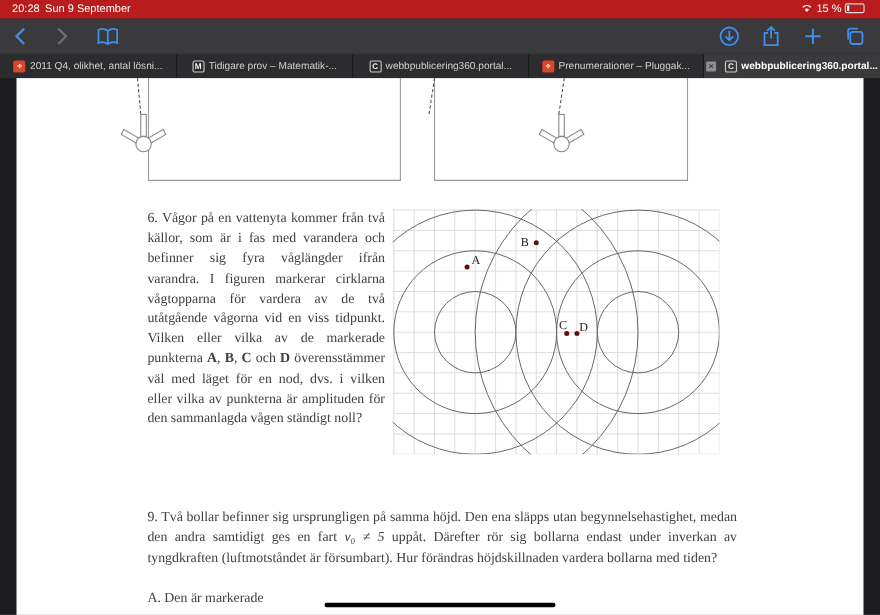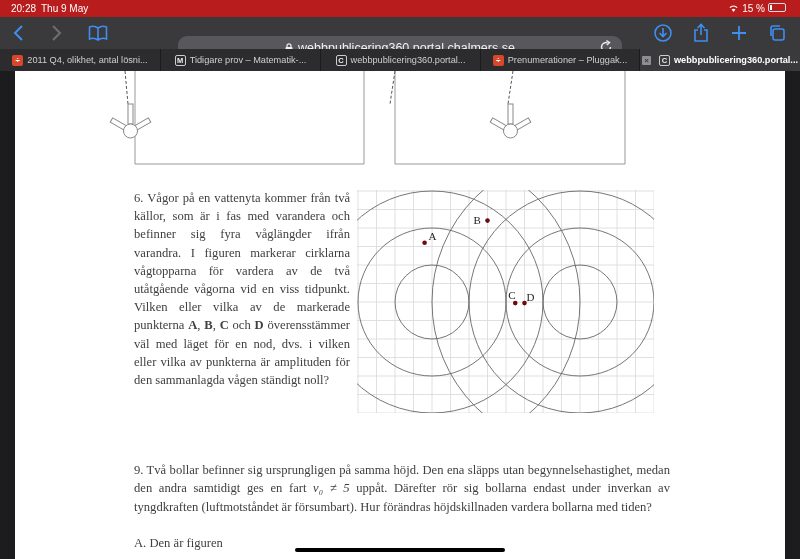--- a/index.html
+++ b/index.html
@@ -29,21 +29,21 @@
   .q7 { position:absolute; left:119px; top:390px; width:536px; font-size:12.6px; line-height:18.4px; text-align:justify; }
   .optA { position:absolute; left:119px; top:465px; font-size:12.6px; }
   .homebar { position:absolute; left:295px; top:548px; width:210px; height:4px; background:#000; border-radius:2px; }
   b { font-weight:bold; }
 </style>
 </head>
 <body>
 
 <div class="statusbar">
   <span class="time">20:28</span>
-  <span class="date">Thu 9 May</span>
+  <span class="date">Sun 9 September</span>
   <div class="right">
     <span>
       <svg width="11" height="8" viewBox="0 0 11 8">
           <path d="M5.5 8 L3.6 5.6 A3 3 0 0 1 7.4 5.6 Z" fill="#fff"></path>
           <path d="M1.8 3.6 A5.5 5.5 0 0 1 9.2 3.6" stroke="#fff" stroke-width="1.2" fill="none"></path>
         </svg>
     </span>
     <span>15 %</span>
     <span class="battery">
         <span class="fill" id="batfill" style="width: 2.1px;"></span>
@@ -59,34 +59,20 @@
   </div>
   <div class="tb-icon" style="left:44px">
     <svg width="12" height="18" viewBox="0 0 12 18">
         <path d="M3 2 L10 9 L3 16" stroke="#6e6e73" stroke-width="2" fill="none"></path>
       </svg>
   </div>
   <div class="tb-icon" style="left:86px">
     <svg width="20" height="16" viewBox="0 0 20 16">
         <path d="M10 3 C7 1 4 1 1.5 2 V14 C4 13 7 13 10 15 C13 13 16 13 18.5 14 V2 C16 1 13 1 10 3 Z M10 3 V15" stroke="#3f8ef0" stroke-width="1.6" fill="none"></path>
       </svg>
-  </div>
-  <div class="urlbar">
-    <div class="url">
-      <svg width="8" height="10" viewBox="0 0 8 10" style="vertical-align:-1px;margin-right:5px">
-          <rect x="0.5" y="4" width="7" height="6" rx="1" fill="#f2f2f2"></rect>
-          <path d="M2 4 V2.8 A2 2 0 0 1 6 2.8 V4" stroke="#f2f2f2" stroke-width="1.2" fill="none"></path>
-        </svg><span>webbpublicering360.portal.chalmers.se</span>
-    </div>
-    <div class="reload">
-      <svg width="16" height="16" viewBox="0 0 16 16">
-          <path d="M12.5 8 A4.5 4.5 0 1 1 9.5 3.8" stroke="#e8e8e8" stroke-width="1.5" fill="none"></path>
-          <path d="M8.5 1.5 L11.5 3.6 L8.8 6" stroke="#e8e8e8" stroke-width="1.5" fill="none"></path>
-        </svg>
-    </div>
   </div>
   <div class="tb-icon" style="left:651px">
     <svg width="20" height="20" viewBox="0 0 20 20">
         <circle cx="10" cy="10" r="8" stroke="#3f8ef0" stroke-width="1.6" fill="none"></circle>
         <path d="M10 5 V13 M6.5 10 L10 13.5 L13.5 10" stroke="#3f8ef0" stroke-width="1.6" fill="none"></path>
       </svg>
   </div>
   <div class="tb-icon" style="left:689px">
     <svg width="18" height="20" viewBox="0 0 18 20">
         <path d="M6 7 H3 V18 H15 V7 H12" stroke="#3f8ef0" stroke-width="1.6" fill="none"></path>
@@ -209,16 +195,16 @@
         <text x="493.25" y="228.11" font-family="&quot;Liberation Serif&quot;, serif" font-size="11" fill="#222">C</text>
         <circle cx="509.5" cy="232.11" r="2.3" fill="#6b0d0d"></circle>
         <text x="511.5" y="230.11" font-family="&quot;Liberation Serif&quot;, serif" font-size="11" fill="#222">D</text>
       </g>
   </svg>
 
   <div class="q6 serif"><span>6.</span> <span>Vågor på en vattenyta kommer från två källor, som är i fas med varandera och befinner sig fyra våglängder ifrån varandra. I figuren markerar cirklarna vågtopparna för vardera av de två utåtgående vågorna vid en viss tidpunkt. Vilken eller vilka av de markerade punkterna </span><b>A</b><span>, </span><b>B</b><span>, </span><b>C</b><span> och </span><b>D</b><span> överensstämmer väl med läget för en nod, dvs. i vilken eller vilka av punkterna är amplituden för den sammanlagda vågen ständigt noll?</span></div>
 
   <div class="q7 serif"><span>9. Två bollar befinner sig ursprungligen på samma höjd. Den ena släpps utan begynnelsehastighet, medan den andra samtidigt ges en fart </span><i>v₀ ≠ 5</i><span> uppåt. Därefter rör sig bollarna endast under inverkan av tyngdkraften (luftmotståndet är försumbart). Hur förändras höjdskillnaden vardera bollarna med tiden?</span></div>
 
-  <div class="optA serif"><span>A.</span> <span>Den är figuren</span></div>
+  <div class="optA serif"><span>A.</span> <span>Den är markerade</span></div>
 </div>
 
 <div class="homebar"></div>
 
 </body></html>

